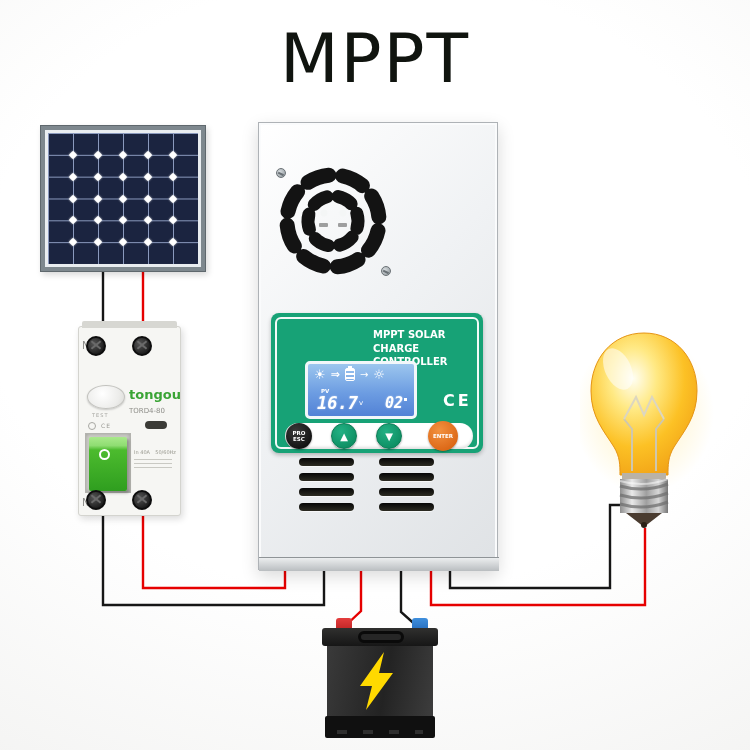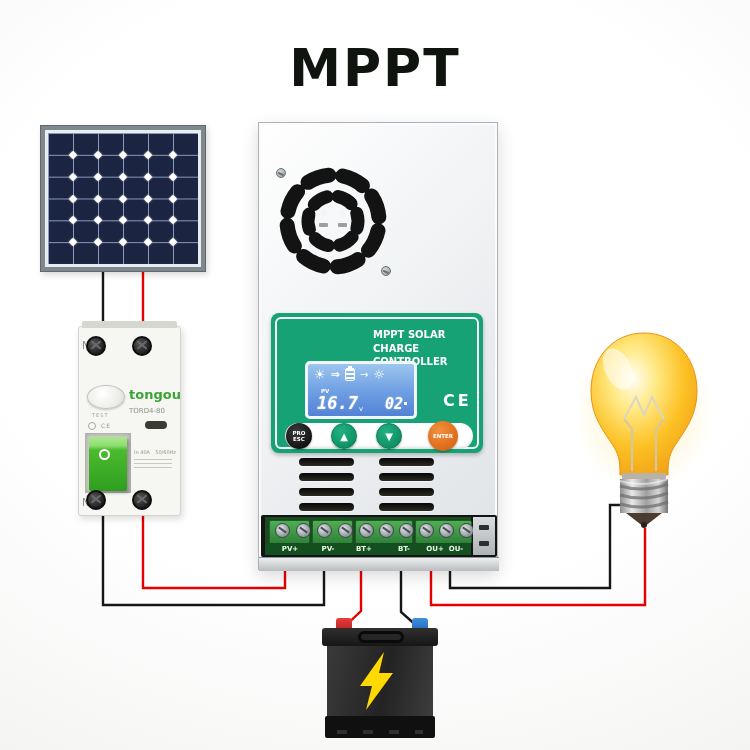--- a/index.html
+++ b/index.html
@@ -1,21 +1,21 @@
 <!DOCTYPE html>
 <html><head>
 <meta charset="utf-8">
 <style>
   *{box-sizing:border-box;margin:0;padding:0}
   html,body{background:#fff}
   body{font-family:"DejaVu Sans",sans-serif}
   .stage{position:relative;width:750px;height:750px;overflow:hidden;
     background:radial-gradient(95% 75% at 50% 38%, #ffffff 55%, #f4f4f3 100%)}
-  .title{position:absolute;top:38px;left:0;right:0;text-align:center;
-    font-size:52px;font-weight:bold;letter-spacing:2px;color:#10140f}
+  .title{position:absolute;top:19px;left:0;right:0;text-align:center;
+    font-size:68px;font-weight:normal;letter-spacing:2px;color:#10140f}
   .wires{position:absolute;left:0;top:0;z-index:1}
   .dev{position:absolute;z-index:2}
 
   
   .solar{left:40px;top:125px;width:166px;height:147px;background:#7e888e;
     border:1px solid #5f686d;padding:4px;box-shadow:2px 3px 6px rgba(0,0,0,.15)}
   .solar-white{width:100%;height:100%;background:#e9edf0;padding:3px}
   .solar-field{position:relative;width:100%;height:100%;background:#1b2440;overflow:hidden;
     background-image:linear-gradient(to right,#8a99bd 1px,transparent 1px),
                      linear-gradient(to bottom,#8a99bd 1px,transparent 1px);
@@ -66,21 +66,21 @@
   .ptitle{position:absolute;left:96px;top:9px;width:108px;font-size:10px;font-weight:bold;color:#fff;line-height:1.35}
   .ptitle span{display:block}
   .lcd{position:absolute;left:28px;top:42px;width:112px;height:58px;border:3px solid #f2f7fa;border-radius:5px;
     background:linear-gradient(180deg,#9cc6ee 0%,#6d9de2 55%,#5282d6 100%)}
   .lcd-icons{position:absolute;left:6px;top:3px;right:4px;display:flex;align-items:center;gap:5px;color:#fff}
   .lcd-sun{font-size:13px}.lcd-dbl{font-size:11px;font-weight:bold}.lcd-arr{font-size:10px}.lcd-lamp{font-size:13px}
   .lcd-batt{position:relative;width:10px;height:13px;border:1.5px solid #fff;border-radius:2px;
     background:repeating-linear-gradient(180deg,#fff 0 2px,transparent 2px 4px)}
   .lcd-batt::before{content:"";position:absolute;left:2px;top:-3.5px;width:4px;height:2px;background:#fff}
   .lcd-pv{position:absolute;left:13px;top:24px;font-size:5.5px;font-weight:bold;color:#fff}
-  .lcd-row{position:absolute;left:9px;right:7px;bottom:3px;display:flex;align-items:flex-end}
+  .lcd-row{position:absolute;left:9px;right:7px;bottom:3px;display:flex;align-items:center}
   .lcd-main{font-family:"DejaVu Sans Mono",monospace;font-style:italic;font-weight:bold;font-size:17px;color:#fff;
     text-shadow:0 0 2px rgba(255,255,255,.5)}
   .lcd-unit{font-size:7px;color:#fff;margin-left:1px}
   .lcd-sec{margin-left:auto;font-family:"DejaVu Sans Mono",monospace;font-style:italic;font-weight:bold;font-size:15px;color:#fff;
     text-shadow:0 0 2px rgba(255,255,255,.5)}
   .lcd-supdot{width:3px;height:3px;background:#fff;margin:0 0 8px 1px}
   .ce{position:absolute;left:166px;top:72px;font-size:16px;font-weight:bold;color:#fff;letter-spacing:3px}
   .btnbar{position:absolute;left:8px;top:104px;width:188px;height:26px;border-radius:13px;background:#fff;
     box-shadow:inset 0 -2px 3px rgba(0,0,0,.12)}
   .btn{position:absolute;top:0;width:26px;height:26px;border-radius:50%;display:flex;flex-direction:column;
@@ -261,47 +261,20 @@
         <i class="vent" style="left: 0px; top: 0px;"></i>
         <i class="vent" style="left: 80px; top: 0px;"></i>
         <i class="vent" style="left: 0px; top: 15px;"></i>
         <i class="vent" style="left: 80px; top: 15px;"></i>
         <i class="vent" style="left: 0px; top: 30px;"></i>
         <i class="vent" style="left: 80px; top: 30px;"></i>
         <i class="vent" style="left: 0px; top: 45px;"></i>
         <i class="vent" style="left: 80px; top: 45px;"></i>
       </div>
 
-    <div class="tstrip">
-      <div class="tpcb">
-          <i class="tblock" style="left: 4px; width: 41px;"></i>
-          <i class="tblock" style="left: 47px; width: 41px;"></i>
-          <i class="tblock" style="left: 90px; width: 58px;"></i>
-          <i class="tblock" style="left: 150px; width: 57px;"></i>
-          <i class="tscrew" style="left: 10px;"></i>
-          <i class="tscrew" style="left: 31px;"></i>
-          <i class="tscrew" style="left: 52px;"></i>
-          <i class="tscrew" style="left: 73px;"></i>
-          <i class="tscrew" style="left: 94px;"></i>
-          <i class="tscrew" style="left: 114px;"></i>
-          <i class="tscrew" style="left: 134px;"></i>
-          <i class="tscrew" style="left: 154px;"></i>
-          <i class="tscrew" style="left: 174px;"></i>
-          <i class="tscrew" style="left: 194px;"></i>
-        </div>
-      <div class="tlabels">
-        <span style="left:25px">PV+</span>
-        <span style="left:63px">PV-</span>
-        <span style="left:99px">BT+</span>
-        <span style="left:139px">BT-</span>
-        <span style="left:170px">OU+</span>
-        <span style="left:191px">OU-</span>
-      </div>
-      <i class="tflange"></i>
-    </div>
     <div class="trail"></div>
   </div>
 
   <div class="dev bulbwrap">
     <svg width="140" height="210" viewBox="0 0 140 210">
       <defs>
         <radialGradient id="glass" cx="40%" cy="32%" r="78%">
           <stop offset="0%" stop-color="#fffef2"></stop>
           <stop offset="28%" stop-color="#ffe984"></stop>
           <stop offset="62%" stop-color="#fcc125"></stop>

